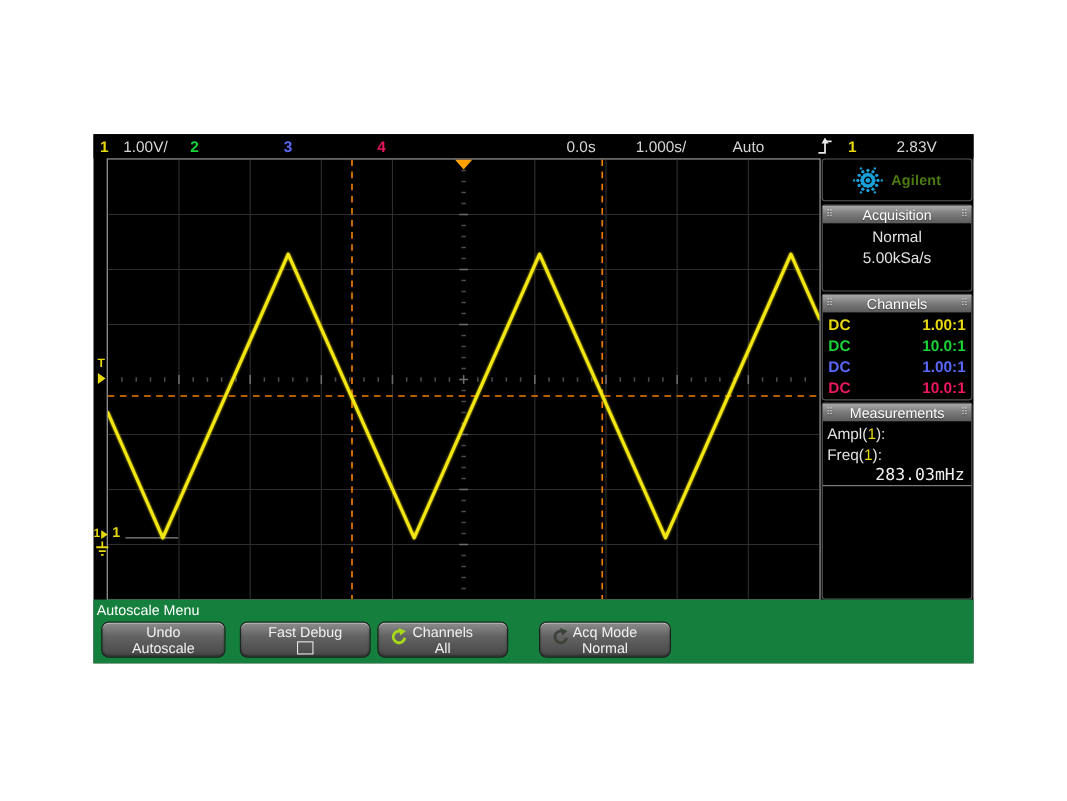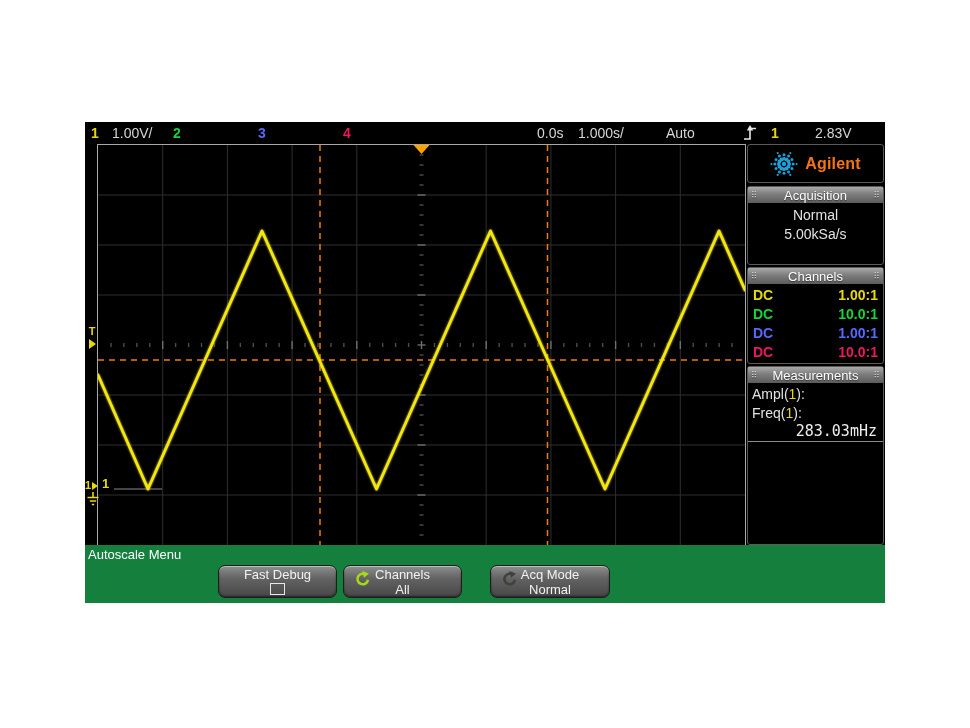--- a/index.html
+++ b/index.html
@@ -25,21 +25,21 @@
              border-left:7px solid #e8d90c;display:inline-block;}
   .trig-marker .tri-right{margin-top:2px;}
   .gnd-marker{position:absolute;left:0px;top:358px;color:#e8d90c;font-size:11px;font-weight:bold;line-height:11px;}
   .gnd-row{display:flex;align-items:center;gap:1px;}
   .gnd-sym{margin-left:2px;margin-top:1px;display:block;}
 
   
   .sidebar{position:absolute;left:662px;top:22px;width:137px;height:401px;display:flex;flex-direction:column;}
   .panel{background:#000;border:1px solid #5a5a5a;border-radius:3px;box-sizing:border-box;}
   .logo-panel{height:39px;margin-bottom:1px;display:flex;align-items:center;justify-content:center;gap:7px;}
-  .brand{color:#f97316;font-weight:bold;font-size:16px;letter-spacing:0.2px;}
+  .brand{color:#4d7c0f;font-weight:bold;font-size:13px;letter-spacing:0.2px;}
   .section{margin-top:2px;}
   .sec-header{height:16px;background:linear-gradient(180deg,#a9a9a9 0%,#7d7d7d 45%,#5c5c5c 100%);
               color:#fff;font-size:13px;display:flex;align-items:center;justify-content:space-between;
               padding:0 3px;text-shadow:0 1px 1px rgba(0,0,0,.5);}
   .grip{font-size:9px;color:#cfcfcf;line-height:9px;font-family:"DejaVu Sans",sans-serif;}
   .sec-title{flex:1;text-align:center;}
   .acq-body{height:60px;text-align:center;color:#e2e2e2;font-size:14px;padding-top:3px;line-height:19px;}
   .chan-body{padding:2px 0 3px 0;}
   .chan-row{display:flex;justify-content:space-between;padding:0 5px;font-size:14px;font-weight:bold;line-height:19px;}
   .meas-sec{flex:1;display:flex;flex-direction:column;}
@@ -63,21 +63,21 @@
 <body>
 
 <div class="scope">
 
   <div class="topbar">
     <span class="chnum c-yel" style="left:6px">1</span>
     <span style="left:27px">1.00V/</span>
     <span class="chnum c-grn" style="left:88px">2</span>
     <span class="chnum c-blu" style="left:173px">3</span>
     <span class="chnum c-mag" style="left:258px">4</span>
-    <span style="left:452px">0.0s</span>
+    <span style="left:430px">0.0s</span>
     <span style="left:493px">1.000s/</span>
     <span style="left:581px">Auto</span>
     <span style="left:658px;top:3px">
       <svg width="14" height="16" viewBox="0 0 14 16">
         <path d="M1,14 H7 V3.5 H13" fill="none" stroke="#e8e8e8" stroke-width="1.6"></path>
         <polygon points="7,0 3.8,5.5 10.2,5.5" fill="#e8e8e8"></polygon>
       </svg>
     </span>
     <span class="chnum c-yel" style="left:686px">1</span>
     <span style="left:730px">2.83V</span>
@@ -308,20 +308,24 @@
           <span>Freq(</span><span class="c-yel">1</span><span>):</span>
         </div>
         <div class="meas-value">283.03mHz</div>
       </div>
     </div>
   </div>
 
   <div class="menu">
     <div class="menu-title">Autoscale Menu</div>
 
+    <div class="skbtn" style="left:7px;width:113px;">
+      <span>Undo</span>
+      <span class="l2">Autoscale</span>
+    </div>
 
     <div class="skbtn" style="left:133px;width:119px;">
       <span>Fast Debug</span>
       <span class="l2"><span class="checkbox"></span></span>
     </div>
 
     <div class="skbtn" style="left:258px;width:119px;">
       <span class="btn-icon">
         <svg width="16" height="16" viewBox="0 0 16 16">
           <path d="M12.5,4.2 A5.3,5.3 0 1 0 14,8.8" fill="none" stroke="#a6d916" stroke-width="2.6"></path>

